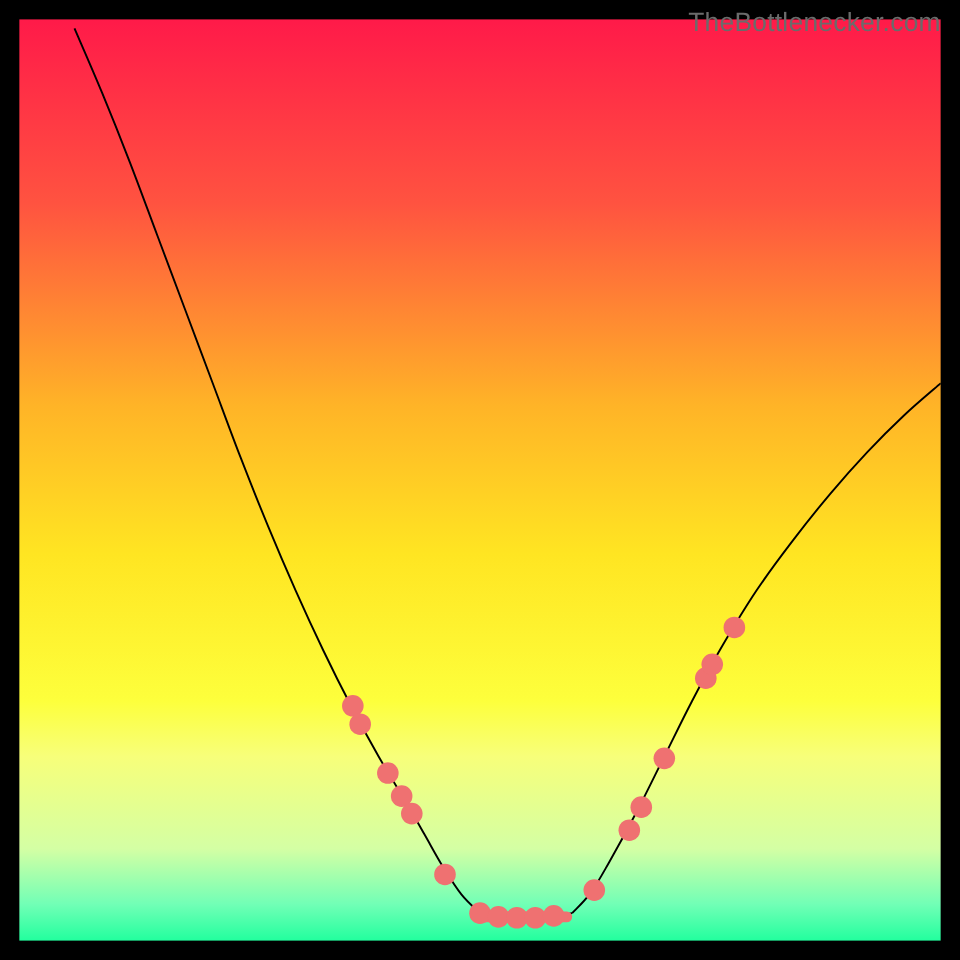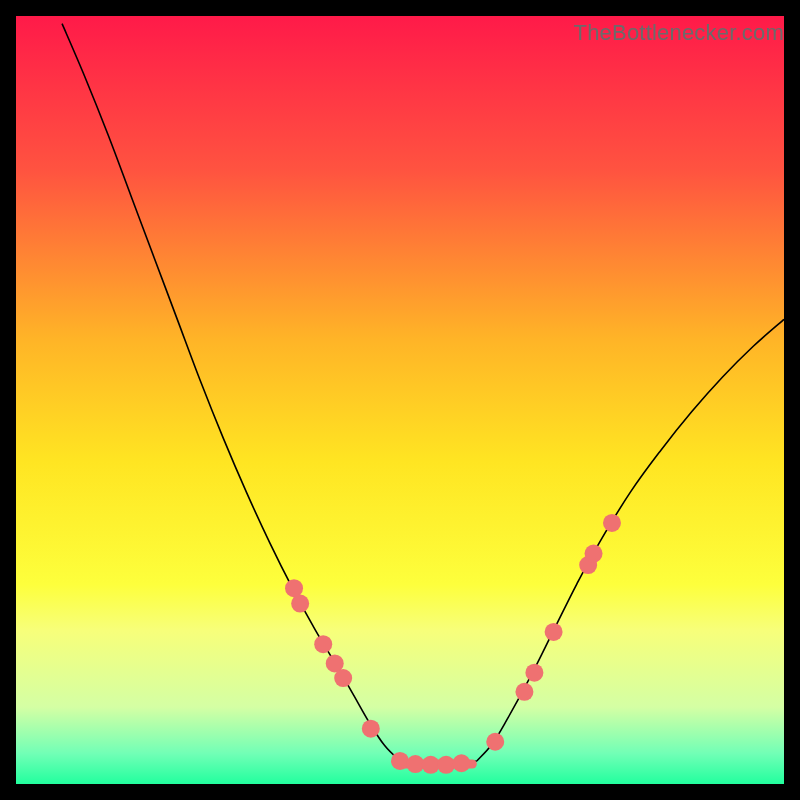--- a/index.html
+++ b/index.html
@@ -21,21 +21,21 @@
   }
   .plot {
     position: absolute;
     left: 0;
     top: 0;
     width: 768px;
     height: 768px;
   }
   .watermark {
     position: absolute;
-    top: 20px;
+    top: 6px;
     right: 16px;
     color: #6b6b6b;
     font-size: 22px;
     font-weight: 500;
     letter-spacing: 0.2px;
   }
 </style>
 </head>
 <body>
 

